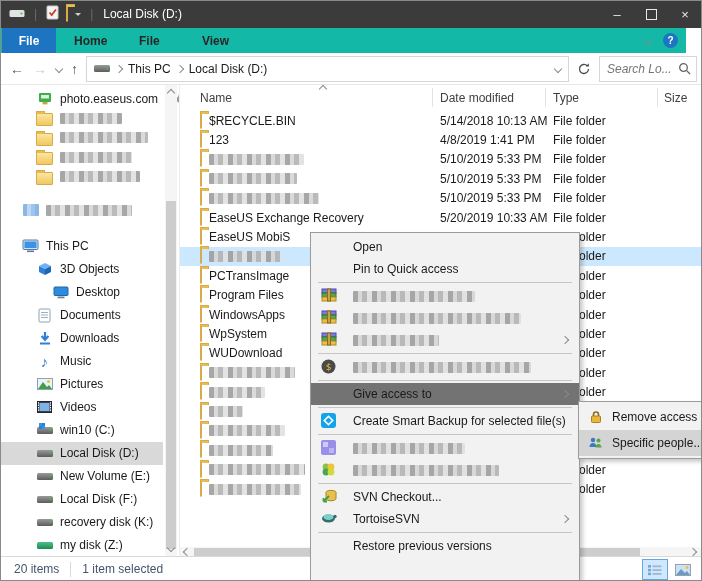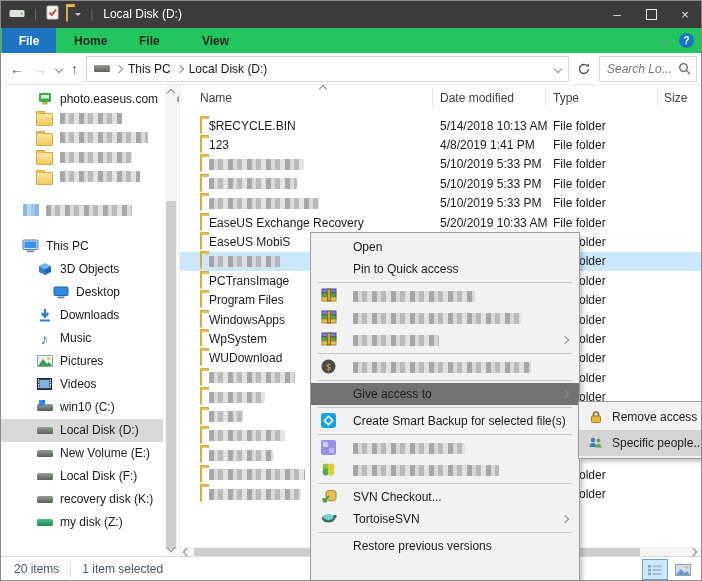--- a/index.html
+++ b/index.html
@@ -13,21 +13,21 @@
             display:flex;align-items:center}
   .titlebar .qat{display:flex;align-items:center;gap:7px;padding-left:9px}
   .tsep{color:#6b6b6b;font-size:12px;margin:0 2px}
   .qat-caret{width:0;height:0;border:3.5px solid transparent;border-top-color:#cfcfcf;margin-top:4px}
   .title-text{margin-left:8px;font-size:12px;color:#fff;white-space:nowrap}
   .win-ctrls{position:absolute;right:0;top:0;height:28px;display:flex}
   .wbtn{width:34px;height:28px;display:flex;align-items:center;justify-content:center;color:#e8e8e8;font-size:13px}
   .wbtn .maxbox{width:9px;height:9px;border:1px solid #e8e8e8}
 
   
-  .tabsrow{position:absolute;top:28px;left:0;right:0;height:25px;background:#22c55e;border-bottom:3px solid #14532d}
+  .tabsrow{position:absolute;top:28px;left:0;right:16px;height:25px;background:#14b8a6;border-bottom:3px solid #14532d}
   .rtab{position:absolute;top:0;height:25px;display:flex;align-items:center;justify-content:center;
         font-weight:600;color:#262626;padding:0 14px}
   .rtab.file{left:2px;width:54px;background:#1d74c0;color:#fff;padding:0}
   .ribbon-right{position:absolute;right:8px;top:0;height:25px;display:flex;align-items:center;gap:12px}
   .chev{display:inline-block;width:5px;height:5px;border:solid #8a8a8a;border-width:0 1.4px 1.4px 0}
   .chev.down{transform:rotate(45deg)}
   .chev.right{transform:rotate(-45deg)}
   .chev.up{transform:rotate(-135deg)}
   .chev.left{transform:rotate(135deg)}
   .help-circle{width:15px;height:15px;border-radius:50%;background:#1d74c0;color:#fff;
@@ -60,21 +60,21 @@
   .vscroll{position:absolute;top:0;bottom:0;right:2px;width:12px;background:#f5f5f5}
   .vscroll .arr{position:absolute;left:3px}
   .vthumb{position:absolute;left:1px;width:10px;background:#cdcdcd}
 
   
   .filearea{position:relative;flex:1 1 auto;overflow:hidden}
   .lheader{position:relative;height:26px;color:#404040}
   .lheader .hcol{position:absolute;top:6px}
   .hdiv{position:absolute;top:3px;width:1px;height:19px;background:#e3e3e3}
   .sortcaret{position:absolute;top:1px}
-  .rows{position:relative;margin-top:5px}
+  .rows{position:relative;}
   .frow{position:relative;height:19.4px;display:flex;align-items:center}
   .frow.sel{background:#cce8ff}
   .c-name{position:absolute;left:20px;display:flex;align-items:center;gap:7px;white-space:nowrap}
   .c-date{position:absolute;left:260px;white-space:nowrap}
   .c-type{position:absolute;left:373px;white-space:nowrap}
   .hscroll{position:absolute;left:0;right:0;bottom:0;height:10px;background:#f5f5f5}
   .hthumb{position:absolute;top:1px;height:8px;background:#cdcdcd}
   .hscroll .arr{position:absolute;top:2px}
 
   
@@ -266,20 +266,33 @@
           <span>3D Objects</span>
         </div>
         <div class="side-item" style="padding-left: 52px;">
           <span class="ic">
             <svg width="16" height="13" viewBox="0 0 16 13">
               <rect x="1" y="1" width="14" height="8.5" rx="1" fill="#2f8be0" stroke="#1f66a8"></rect>
               <rect x="4.5" y="10.5" width="7" height="1.8" fill="#6b8399"></rect>
             </svg>
           </span>
           <span>Desktop</span>
+        </div>
+        <div class="side-item" style="padding-left: 36px;">
+          <span class="ic">
+            <svg width="13" height="15" viewBox="0 0 13 15">
+              <rect x="1" y="1" width="11" height="13" rx="1" fill="#fff" stroke="#8fa3b5"></rect>
+              <g stroke="#9db0c0">
+                <line x1="3" y1="4.5" x2="10" y2="4.5"></line>
+                <line x1="3" y1="7" x2="10" y2="7"></line>
+                <line x1="3" y1="9.5" x2="10" y2="9.5"></line>
+              </g>
+            </svg>
+          </span>
+          <span>Documents</span>
         </div>
         <div class="side-item" style="padding-left: 36px;">
           <span class="ic">
             <svg width="14" height="15" viewBox="0 0 14 15">
               <path d="M7 1v7M3.6 5l3.4 3.8L10.4 5" fill="none" stroke="#2f7fd6" stroke-width="2.2"></path>
               <path d="M2 12.5h10" stroke="#2f7fd6" stroke-width="2"></path>
             </svg>
           </span>
           <span>Downloads</span>
         </div>

